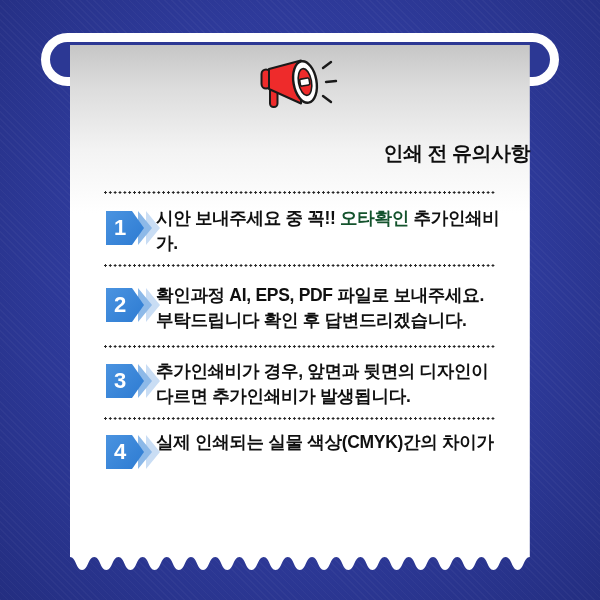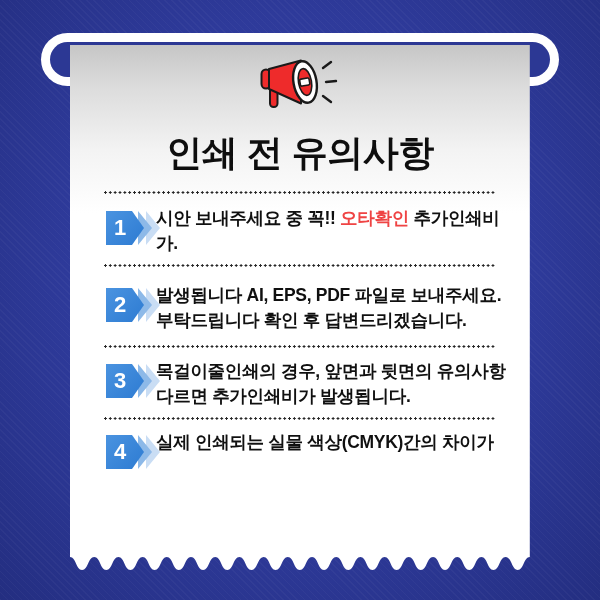--- a/index.html
+++ b/index.html
@@ -51,22 +51,22 @@
   .mega {
     display: block;
     margin: 10px auto 0;
     width: 95px; height: 70px;
   }
   
   .title {
     margin-top: 11px;
     height: 34px;
     line-height: 34px;
-    text-align: center;
-    font-size: 36px;
+    text-align: right;
+    font-size: 20px;
     font-weight: 900;
     letter-spacing: -0.5px;
     color: #0e0e0e;
   }
   
   .notice-list { display: block; }
   .divider {
     height: 3px;
     margin-left: 34px;
     margin-right: 34px;
@@ -131,21 +131,21 @@
   .notice-text {
     position: relative;
     z-index: 4;
     margin-left: 2px;
     font-size: 17.5px;
     font-weight: 700;
     line-height: 25px;
     letter-spacing: -0.3px;
     color: #101010;
   }
-  .notice-text .red { color: #ef4444; }
+  .notice-text .red { color: #14532d; }
 </style>
 </head>
 <body>
 
 <div class="stage">
   <div class="bg"></div>
 
   <div class="rod">
     <div class="rod-hole"></div>
   </div>
@@ -196,33 +196,33 @@
           </div>
         </div>
         <div class="divider"></div>
         <div class="notice-item">
           <div class="badge">
             <span class="b-c2"></span>
             <span class="b-c1"></span>
             <span class="b-main">2</span>
           </div>
           <div class="notice-text">
-            <div class="line"><span>발생됩니다 AI, EPS, PDF 파일로 보내주세요.</span></div>
+            <div class="line"><span>확인과정 AI, EPS, PDF 파일로 보내주세요.</span></div>
             <div class="line"><span>부탁드립니다 확인 후 답변드리겠습니다.</span></div>
           </div>
         </div>
         <div class="divider"></div>
         <div class="notice-item">
           <div class="badge">
             <span class="b-c2"></span>
             <span class="b-c1"></span>
             <span class="b-main">3</span>
           </div>
           <div class="notice-text">
-            <div class="line"><span>목걸이줄인쇄의 경우, 앞면과 뒷면의 유의사항</span></div>
+            <div class="line"><span>추가인쇄비가 경우, 앞면과 뒷면의 디자인이</span></div>
             <div class="line"><span>다르면 추가인쇄비가 발생됩니다.</span></div>
           </div>
         </div>
         <div class="divider"></div>
         <div class="notice-item">
           <div class="badge">
             <span class="b-c2"></span>
             <span class="b-c1"></span>
             <span class="b-main">4</span>
           </div>

